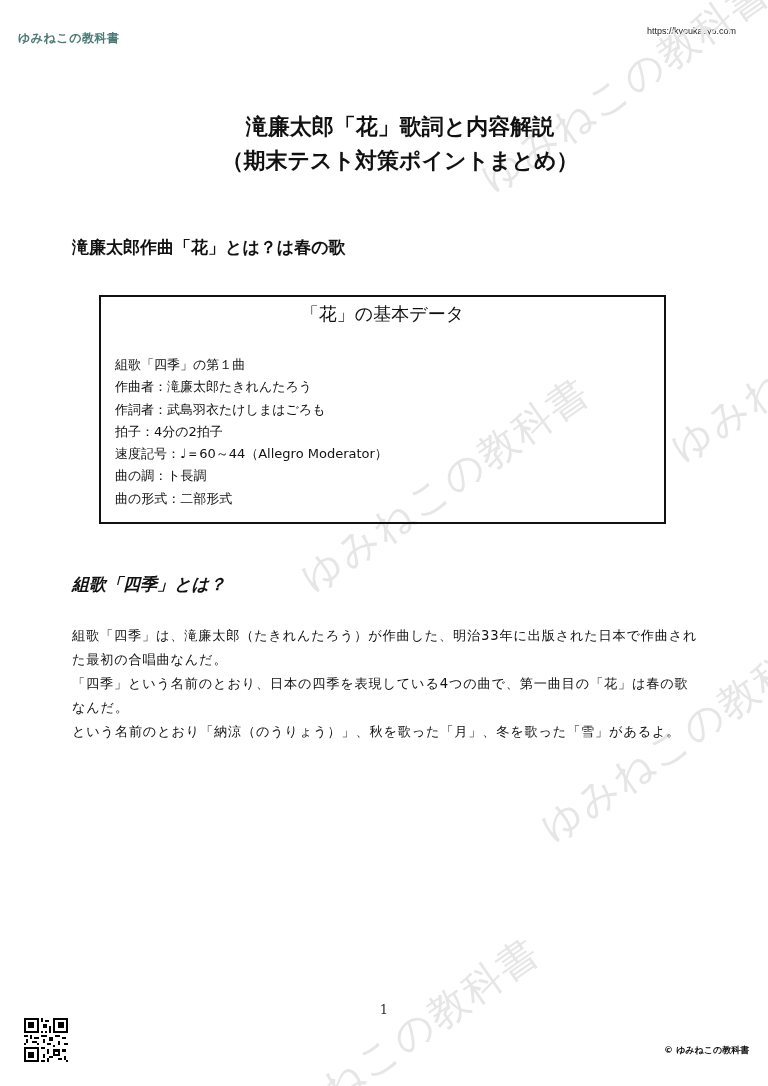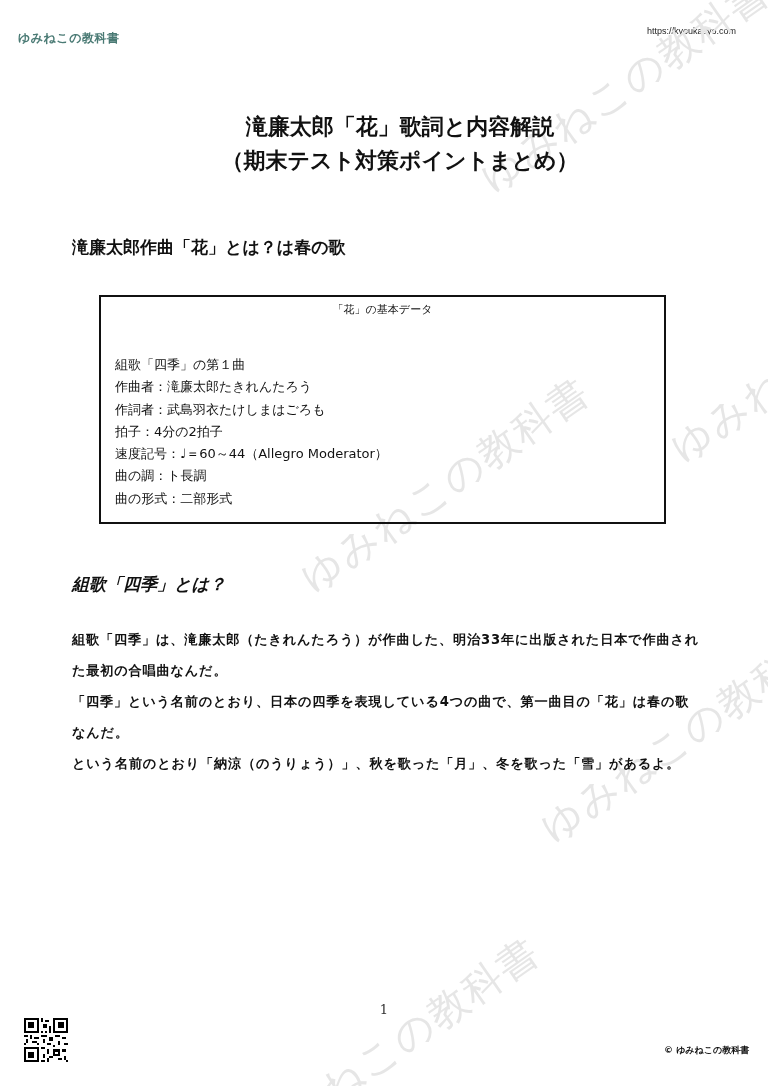--- a/index.html
+++ b/index.html
@@ -32,30 +32,30 @@
     position: absolute; left: 72px; font-size: 17px; font-weight: bold;
   }
   .h2.first { top: 236px; }
   .h2.second { top: 573px; font-style: italic; }
   .databox {
     position: absolute; left: 99px; top: 295px; width: 563px; height: 225px;
     border: 2.5px solid #111; box-sizing: content-box;
   }
   .databox-title {
     position: absolute; left: 0; right: 0; top: 5px; text-align: center;
-    font-size: 11px;
+    font-size: 18px;
     font-family: Liberation Mono, monospace;
   }
   .databox-list {
     position: absolute; left: 10px; top: 53px; margin: 4px; padding: 0; list-style: none;
     font-size: 13px; line-height: 22.3px;
   }
   .paragraph {
     position: absolute; left: 72px; top: 624px; width: 630px;
-    font-size: 13.2px; line-height: 31px; letter-spacing: 0.8px; font-weight: bold;
+    font-size: 13.2px; line-height: 24px; letter-spacing: 0.8px;
   }
   .paragraph p { margin: 0; }
   .page-number {
     position: absolute; left: 0; width: 768px; top: 1002px; text-align: center;
     font-size: 13px; font-family: "DejaVu Serif", serif; color: #333;
   }
   .qr {
     position: absolute; left: 24px; top: 1018px; width: 44px; height: 44px;
   }
   .copyright {

